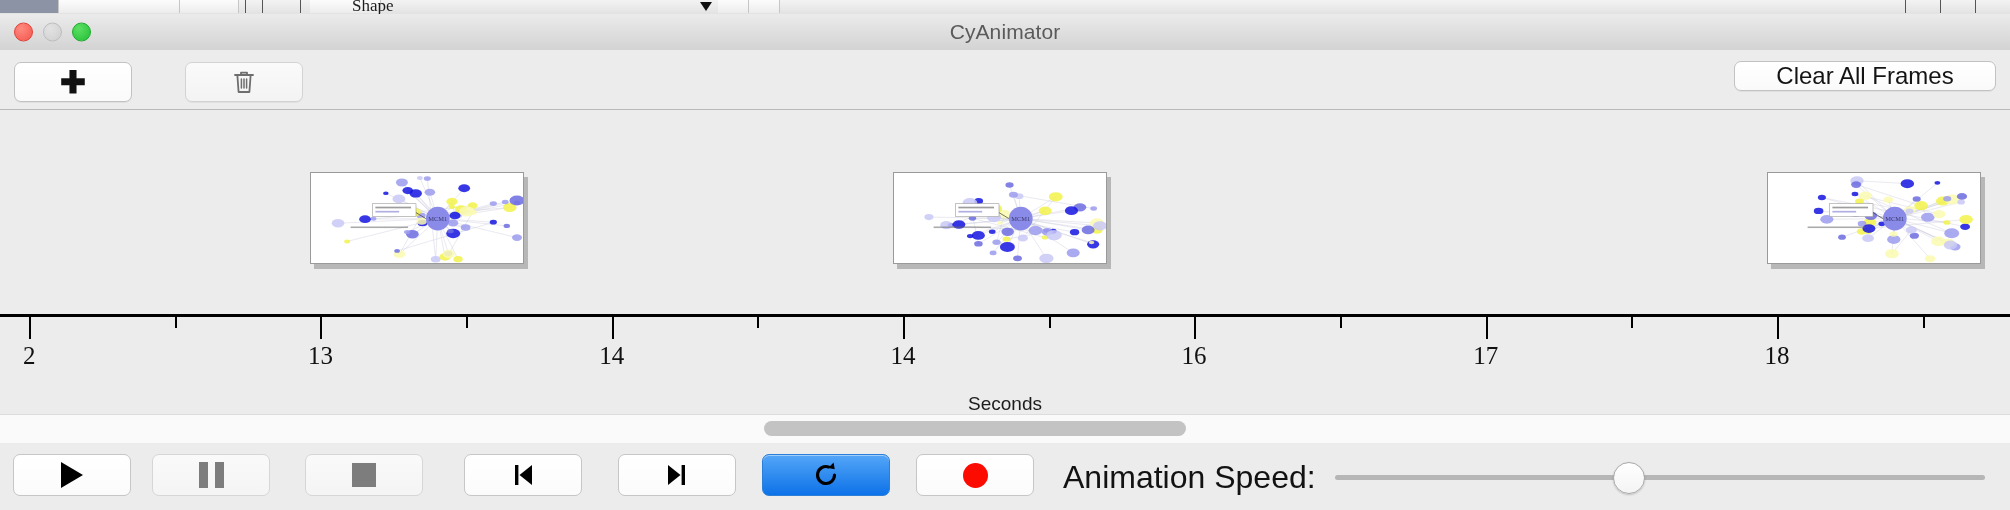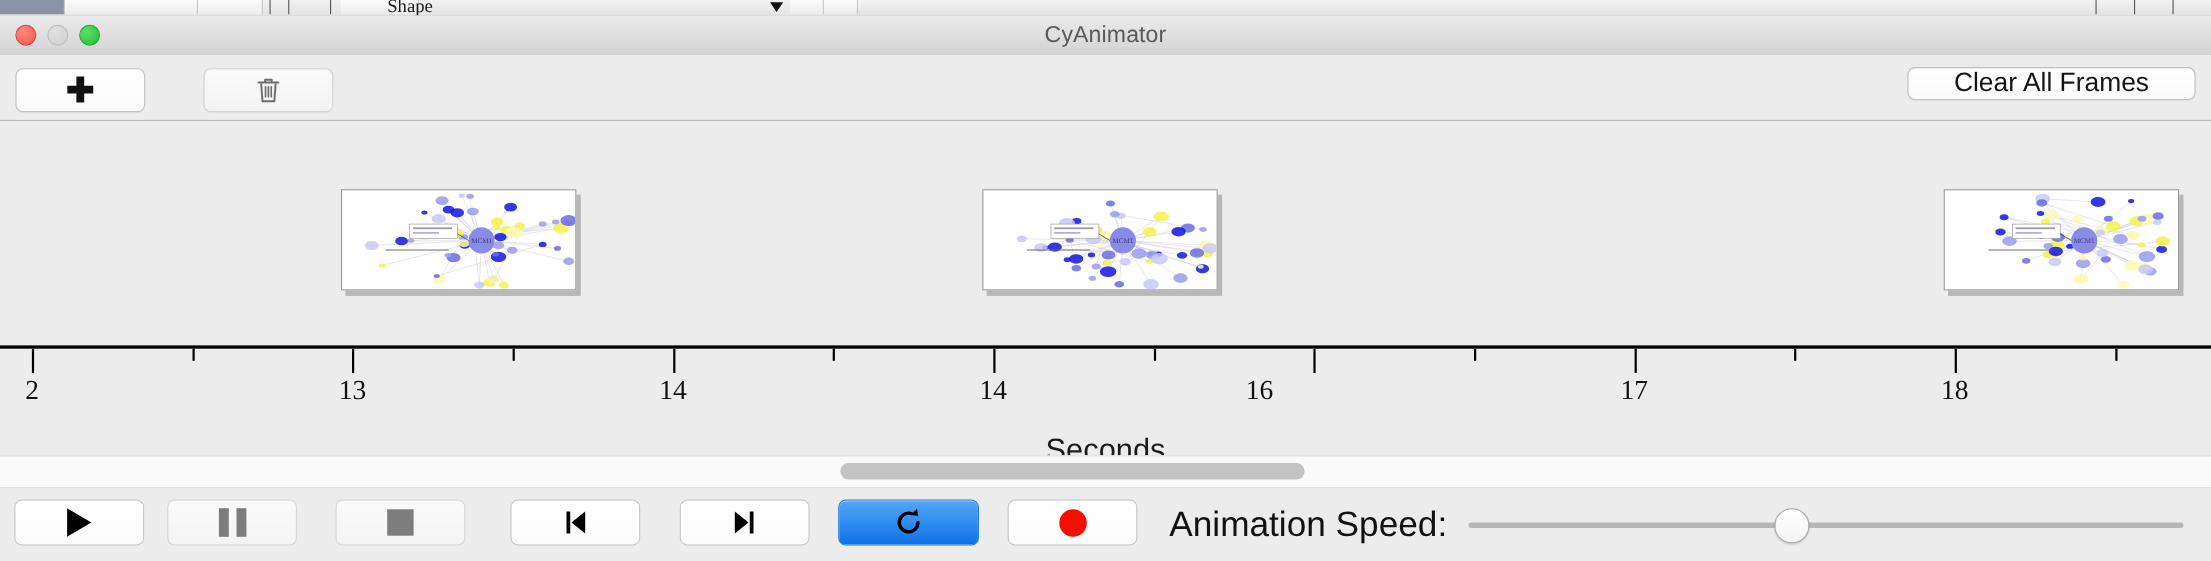--- a/index.html
+++ b/index.html
@@ -98,21 +98,21 @@
   .tick { position: absolute; width: 2px; background: #000; top: 207px; }
   .tick.major { height: 22px; }
   .tick.minor { height: 11px; }
   .tick-label {
     position: absolute; top: 232px; font-size: 25px; color: #111;
     font-family: "Liberation Serif", serif; transform: translateX(-50%);
     white-space: nowrap;
   }
   .axis-title {
     position: absolute; top: 283px; left: 0; right: 0; text-align: center;
-    font-size: 28px; color: #1b1b1b;
+    font-size: 19px; color: #1b1b1b;
   }
 
   
   .hscroll {
     position: absolute; left: 0; top: 414px; width: 2010px; height: 28px;
     background: #fafafa; border-top: 1px solid #dcdcdc; border-bottom: 1px solid #b9b9b9;
   }
   .hscroll-thumb {
     position: absolute; top: 6px; left: 763px; width: 418px; height: 15px;
     background: #c3c3c3; border-radius: 8px; cursor: pointer;
@@ -540,21 +540,21 @@
         <div class="tick minor" style="left: 466.087px;"></div>
         <div class="tick minor" style="left: 757.391px;"></div>
         <div class="tick minor" style="left: 1048.7px;"></div>
         <div class="tick minor" style="left: 1340px;"></div>
         <div class="tick minor" style="left: 1631.3px;"></div>
         <div class="tick minor" style="left: 1922.61px;"></div>
         <div class="tick-label" style="left: 29.1304px;">2</div>
         <div class="tick-label" style="left: 320.435px;">13</div>
         <div class="tick-label" style="left: 611.739px;">14</div>
         <div class="tick-label" style="left: 903.043px;">14</div>
-        <div class="tick-label" style="left: 1145px;">16</div>
+        <div class="tick-label" style="left: 1194px;">16</div>
         <div class="tick-label" style="left: 1485.65px;">17</div>
         <div class="tick-label" style="left: 1776.96px;">18</div>
       </div>
     <div class="axis-title">Seconds</div>
   </div>
 
   <div class="hscroll">
     <div class="hscroll-thumb" style="left: 763.8px; width: 422.1px;"></div>
   </div>
 

